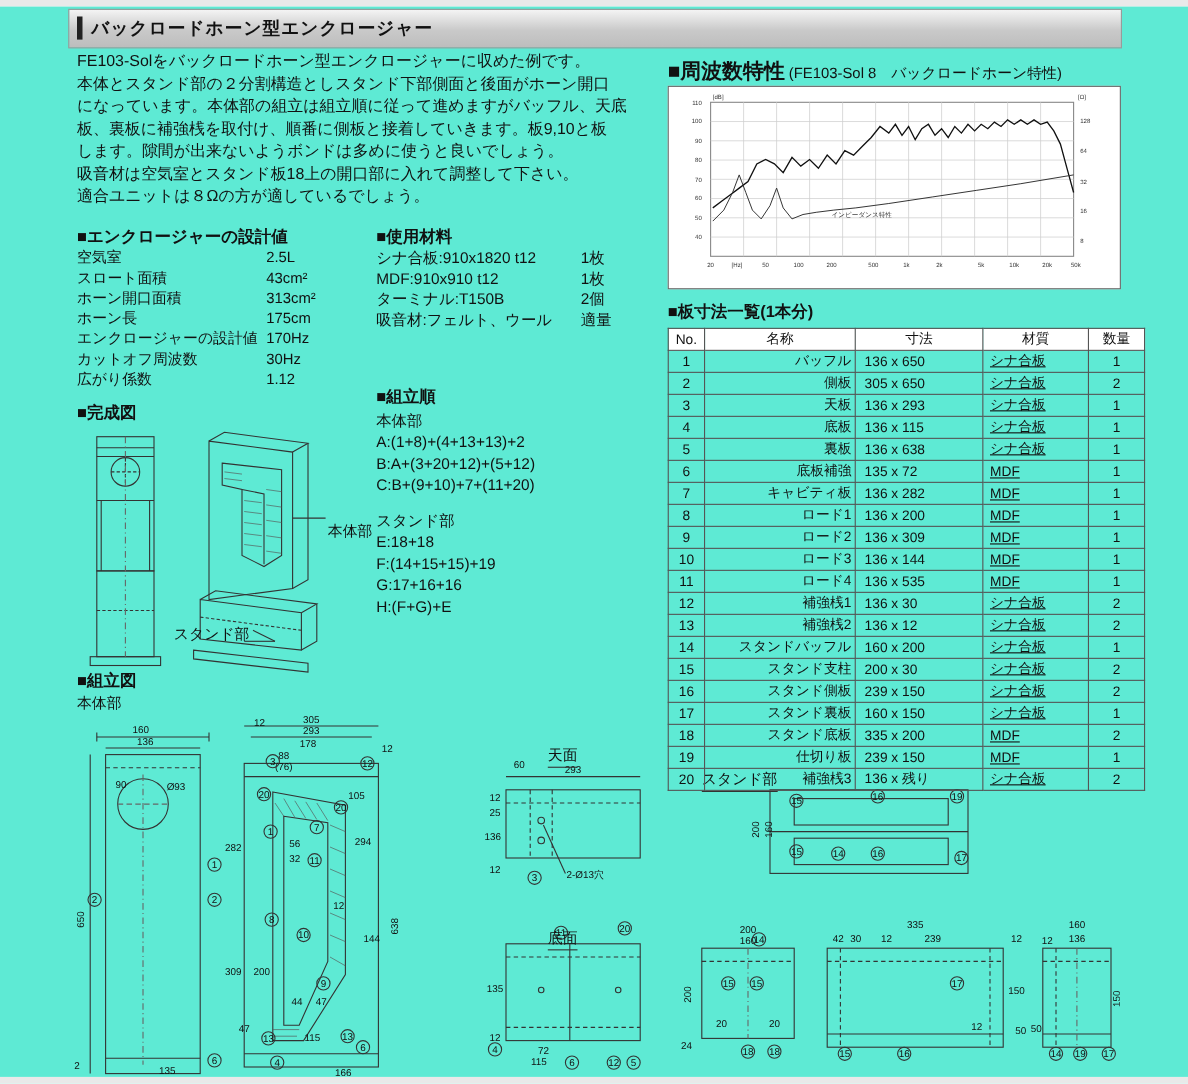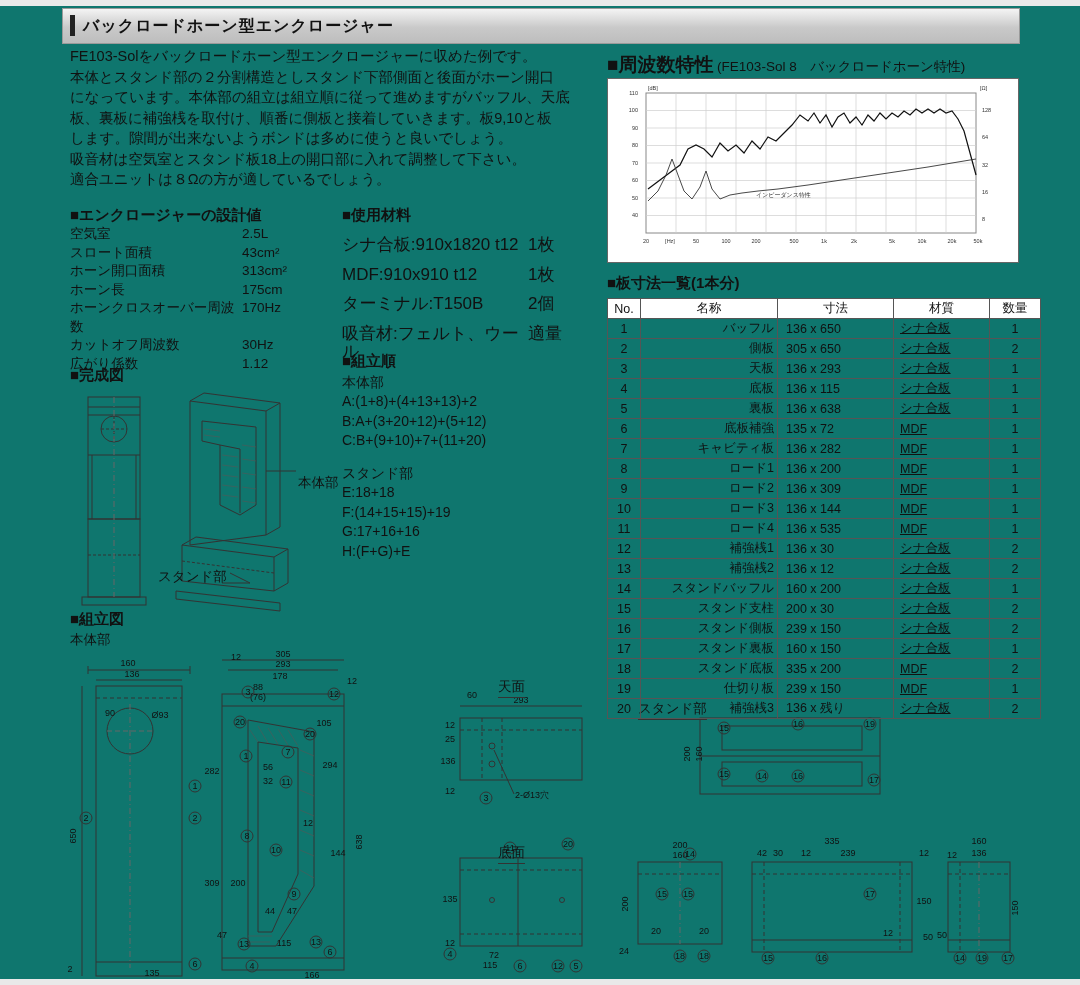--- a/index.html
+++ b/index.html
@@ -4,21 +4,21 @@
 <style>
   html,body{margin:0;padding:0;background:#fff;}
   body{
     width:1080px;height:985px;position:relative;overflow:hidden;
     font-family:"Liberation Sans","DejaVu Sans",sans-serif;
     color:#111;font-size:13px;
   }
   
   .edge-top{position:absolute;left:0;top:0;width:1080px;height:6px;background:#e9e9e9;}
   .edge-bot{position:absolute;left:0;top:979px;width:1080px;height:6px;background:#e9e9e9;}
-  .page{position:absolute;left:0;top:6px;width:1080px;height:973px;background:#0f766e;}
+  .page{position:absolute;left:0;top:6px;width:1080px;height:973px;background:#5eead4;}
 
   
   .hdr{position:absolute;left:62px;top:2px;width:956px;height:34px;
        background:linear-gradient(to bottom,#f4f4f4,#c9c9c9 55%,#bdbdbd);
        border:1px solid #9a9a9a;}
   .hdr .bar{position:absolute;left:7px;top:6px;width:5px;height:21px;background:#222;}
   .hdr .t{position:absolute;left:20px;top:7px;font-size:16px;font-weight:bold;letter-spacing:1px;}
 
   
   .intro{position:absolute;left:70px;top:40px;width:520px;font-size:14.5px;line-height:20.5px;}
@@ -27,21 +27,21 @@
   .sec{font-weight:bold;font-size:15px;}
 
   
   .design{position:absolute;left:70px;top:200px;width:270px;}
   .design .row{display:flex;font-size:13.5px;line-height:18.5px;}
   .design .row .k{width:172px;}
   .design .row .v{flex:1;}
 
   
   .mat{position:absolute;left:342px;top:200px;width:258px;}
-  .mat .row{display:flex;font-size:17px;line-height:18.5px;margin-top:11px;}
+  .mat .row{display:flex;font-size:14px;line-height:18.5px;}
   .mat .row .k{width:186px;}
   .mat .row .v{flex:1;}
 
   
   .asm{position:absolute;left:342px;top:345px;width:250px;font-size:14px;line-height:19.5px;}
   .asm .sub{font-size:14px;margin-top:2px;}
 
   
   .fin{position:absolute;left:70px;top:360px;}
   .fin-label{position:absolute;font-size:13.5px;}
@@ -102,21 +102,21 @@
       </div>
     <div class="row">
         <span class="k">ホーン開口面積</span>
         <span class="v">313cm²</span>
       </div>
     <div class="row">
         <span class="k">ホーン長</span>
         <span class="v">175cm</span>
       </div>
     <div class="row">
-        <span class="k">ホーンクロスオーバー周波数</span>
+        <span class="k">エンクロージャーの設計値</span>
         <span class="v">170Hz</span>
       </div>
     <div class="row">
         <span class="k">カットオフ周波数</span>
         <span class="v">30Hz</span>
       </div>
     <div class="row">
         <span class="k">広がり係数</span>
         <span class="v">1.12</span>
       </div>

